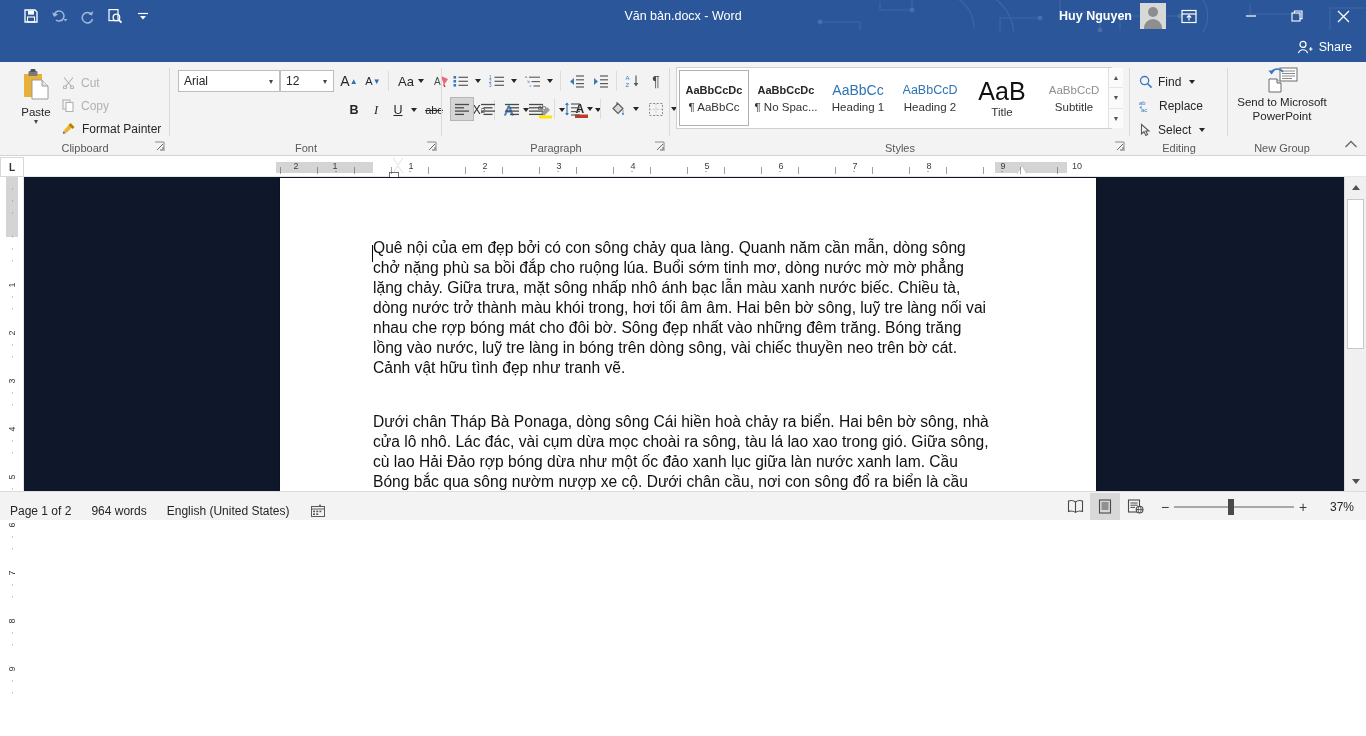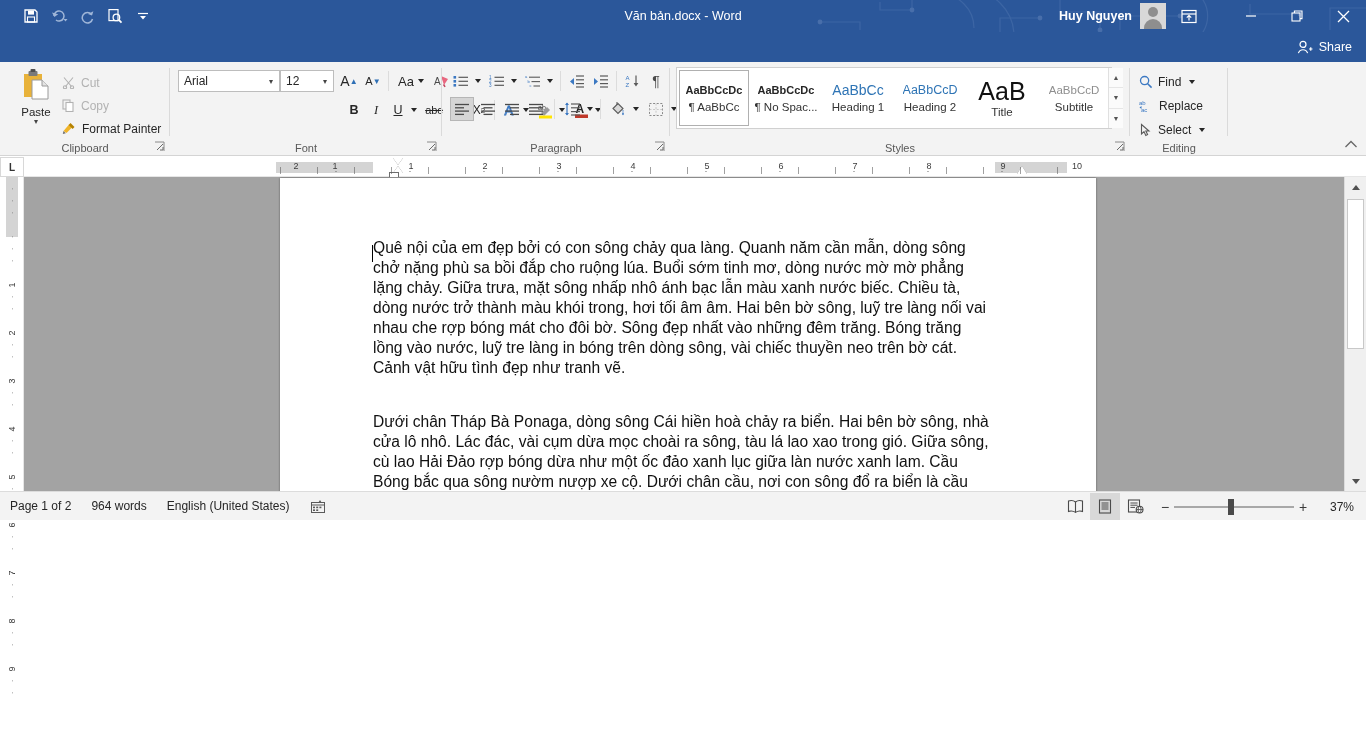--- a/index.html
+++ b/index.html
@@ -167,21 +167,21 @@
   .vruler {
     position:absolute; left:0; top:177px; width:24px; bottom:29px; background:#fff; border-right:1px solid #e6e6e6;
   }
   .vr-seg { position:absolute; left:6px; width:12px; background:#d4d4d4; }
   .vr-num { position:absolute; left:12px; font-size:9px; color:#3c3c3c; transform:translate(-50%,-50%) rotate(-90deg); }
   .vr-tick { position:absolute; left:12px; font-size:8px; color:#6a6a6a; transform:translate(-50%,-50%) rotate(-90deg); }
 
   
   .docarea {
     position:absolute; left:24px; top:177px; right:0; bottom:29px;
-    background:#a3a3a3; overflow:hidden;
+    background:#0f172a; overflow:hidden;
   }
   .page {
     position:absolute; left:256px; top:1px; width:816px; height:1056px;
     background:#fff; box-shadow:0 0 2px rgba(0,0,0,.45);
   }
   .page-inner { position:absolute; left:93px; top:60px; width:622px; }
   .para {
     font-family:"Liberation Sans", sans-serif;
     font-size:15.6px; line-height:20px; color:#111; text-align:left;
     margin-bottom:34px; word-spacing:0px;
@@ -197,21 +197,21 @@
   .vs-arrow.d { border-top:5px solid #505050; }
   .vs-thumb { position:absolute; left:2px; top:22px; width:17px; height:150px; background:#fff; border:1px solid #c8c8c8; }
   .vs-track { position:absolute; left:0; top:20px; right:0; bottom:20px; background:#e4e4e4; z-index:-1;}
 
   
   .statusbar {
     position:absolute; left:0; bottom:0; width:1366px; height:29px;
     background:#f3f3f3; border-top:1px solid #dcdcdc; display:flex; align-items:center;
     font-size:12px; color:#262626;
   }
-  .sb-item { padding:0 10px; height:24px; display:flex; align-items:center; gap:5px; cursor:default;}
+  .sb-item { padding:0 10px; height:24px; display:flex; align-items:flex-end; gap:5px; cursor:default;}
   .sb-right { position:absolute; right:0; top:0; height:29px; display:flex; align-items:center; gap:0; }
   .viewbtn { width:30px; height:27px; display:flex; align-items:center; justify-content:center; }
   .viewbtn.active { background:#d8d8d8; }
   .zoomslider { display:flex; align-items:center; gap:0; margin:0 6px;}
   .zs-line { width:120px; height:2px; background:#a8a8a8; position:relative; }
   .zs-thumb { position:absolute; left:54px; top:-7px; width:6px; height:16px; background:#4a4a4a; }
   .zs-sign { width:18px; text-align:center; font-size:14px; color:#3a3a3a; }
   .zoomval { width:48px; text-align:right; padding-right:12px; font-size:12px; }
   .caretdown { width:0;height:0;border-left:3.5px solid transparent;border-right:3.5px solid transparent;border-top:4px solid currentColor; display:inline-block;}
 </style>
@@ -707,20 +707,39 @@
         <svg width="14" height="14" viewBox="0 0 14 14">
             <path d="M2.5 1.5 L2.5 11 L5 8.6 L6.8 12.5 L8.6 11.6 L6.8 8 L10 8z" fill="none" stroke="#5a5a5a" stroke-width="1.1"></path>
           </svg>
         <span>Select</span>
         <span class="caretdown" style="margin-left:3px;"></span>
       </div>
       <div class="glabel">Editing</div>
       <div class="gsep"></div>
     </div>
 
+    <div class="grp" id="g-newgroup">
+      <div class="sendppt">
+        <svg width="34" height="28" viewBox="0 0 34 28" style="display:block;margin:0 auto 1px;">
+          <rect x="15" y="2" width="17" height="13" fill="#fff" stroke="#6a6a6a" stroke-width="1"></rect>
+          <g stroke="#8a8a8a" stroke-width="1">
+              <path d="M17 5 H30"></path>
+              <path d="M17 7.5 H30"></path>
+              <path d="M17 10 H30"></path>
+              <path d="M17 12.5 H27"></path>
+            </g>
+          <path d="M4 13 h8 l4 4 v9 H4z" fill="#fff" stroke="#6a6a6a" stroke-width="1"></path>
+          <path d="M12 13 v4 h4" fill="#e4e4e4" stroke="#6a6a6a" stroke-width="1"></path>
+          <path d="M6 7 a7 7 0 0 1 12 -1" fill="none" stroke="#3b78c2" stroke-width="1.6"></path>
+          <path d="M3.4 4.6 L6.6 8.4 L9.6 4.4 z" fill="#3b78c2"></path>
+        </svg>
+        <span>Send to Microsoft PowerPoint</span>
+      </div>
+      <div class="glabel">New Group</div>
+    </div>
 
     <div class="collapse-ribbon">
       <svg width="14" height="12" viewBox="0 0 14 12">
           <path d="M1.5 8 L7 2.5 L12.5 8" fill="none" stroke="#666" stroke-width="1.3"></path>
         </svg>
     </div>
   </div>
 
   <div class="hruler">
     <div class="hr-track">

